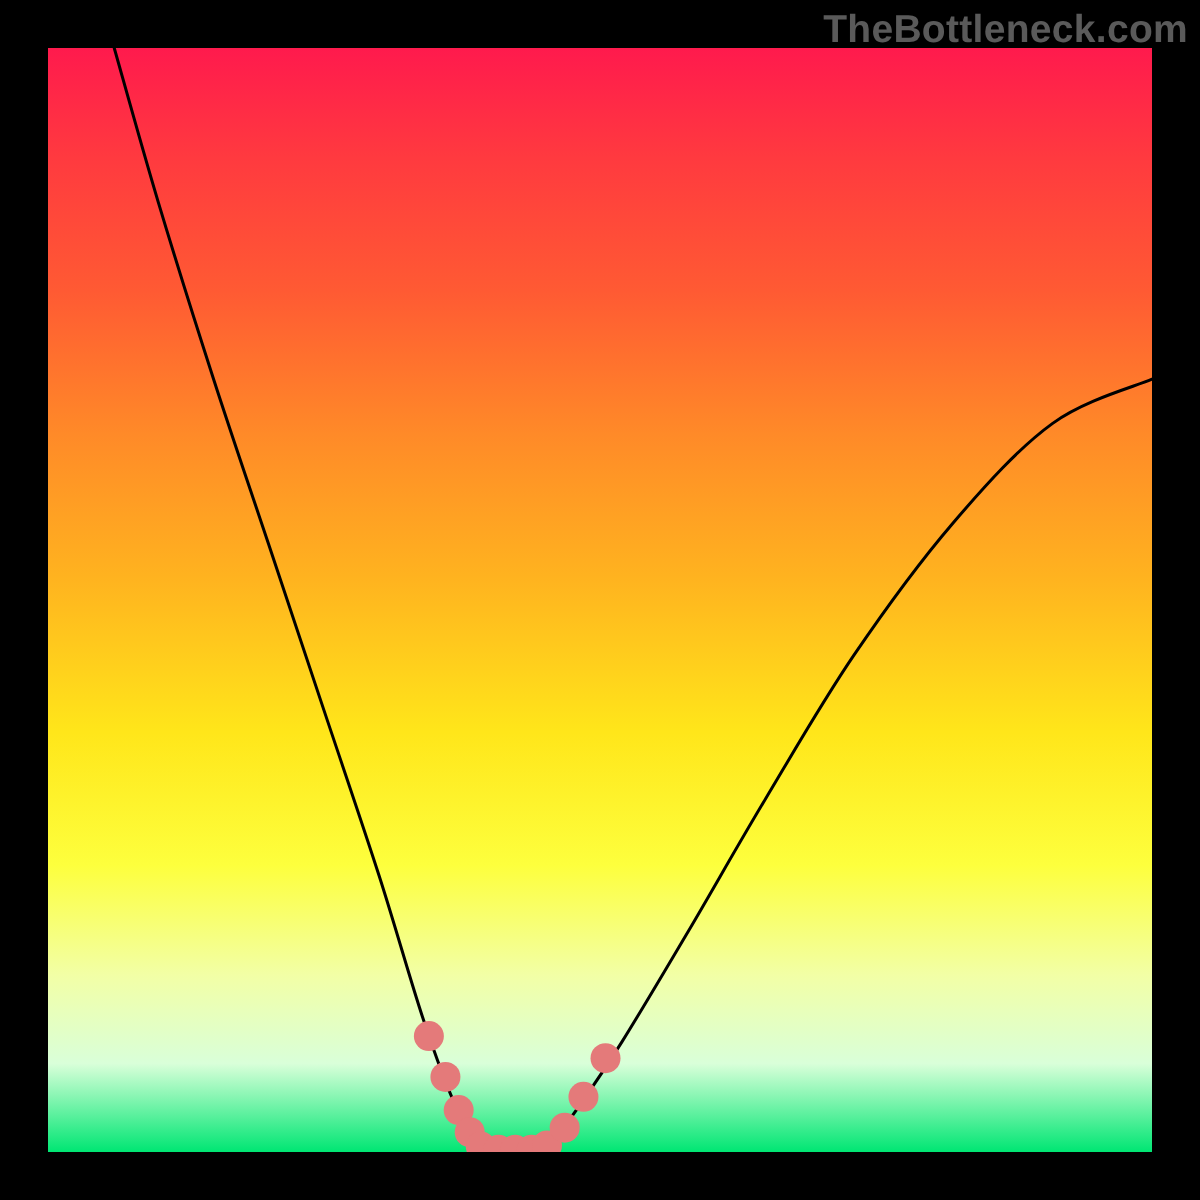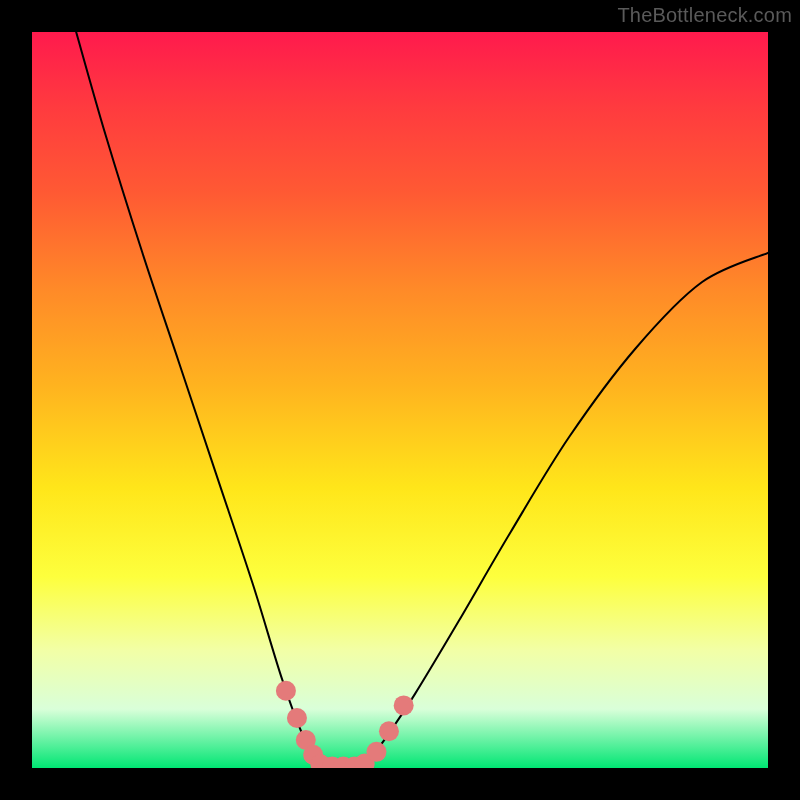--- a/index.html
+++ b/index.html
@@ -37,22 +37,22 @@
       #f2ffa6 84%,
       #d9ffd9 92%,
       #00e673 100%
     );
   }
   .watermark {
     position: absolute;
     top: 4px;
     right: 8px;
     color: #5a5a5a;
-    font-size: 20px;
-    font-weight: 400;
+    font-size: 26px;
+    font-weight: 700;
     letter-spacing: 0.2px;
   }
   svg.curve {
     position: absolute;
     top: 0;
     left: 0;
     width: 736px;
     height: 736px;
   }
 </style>

